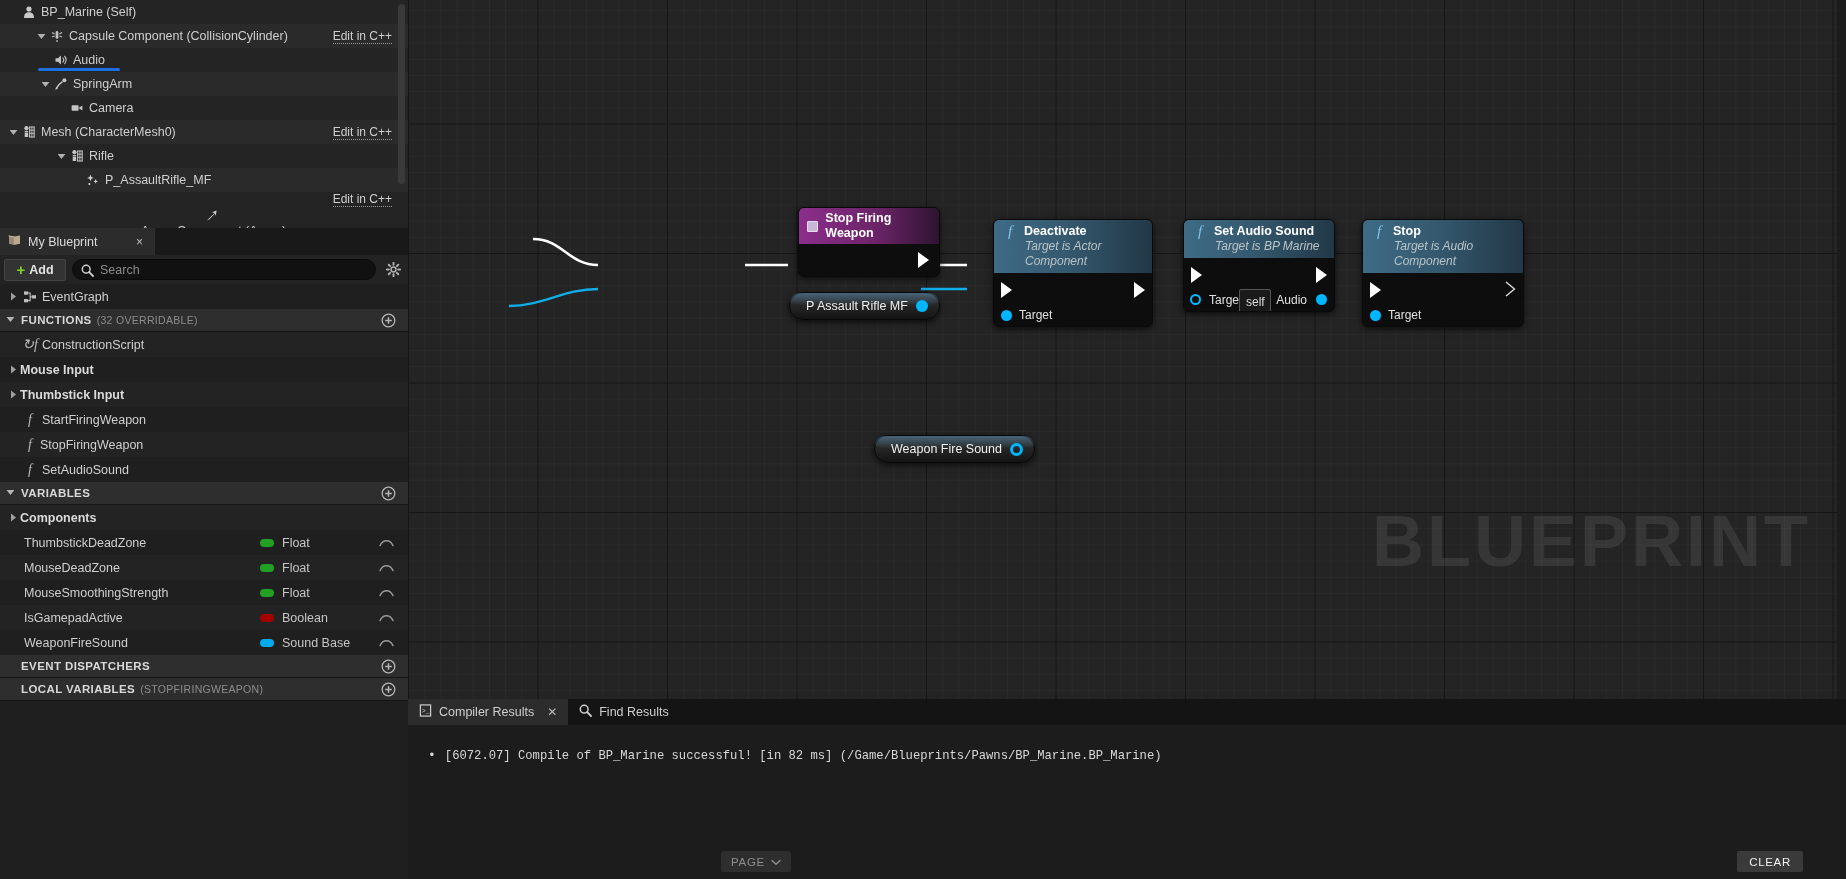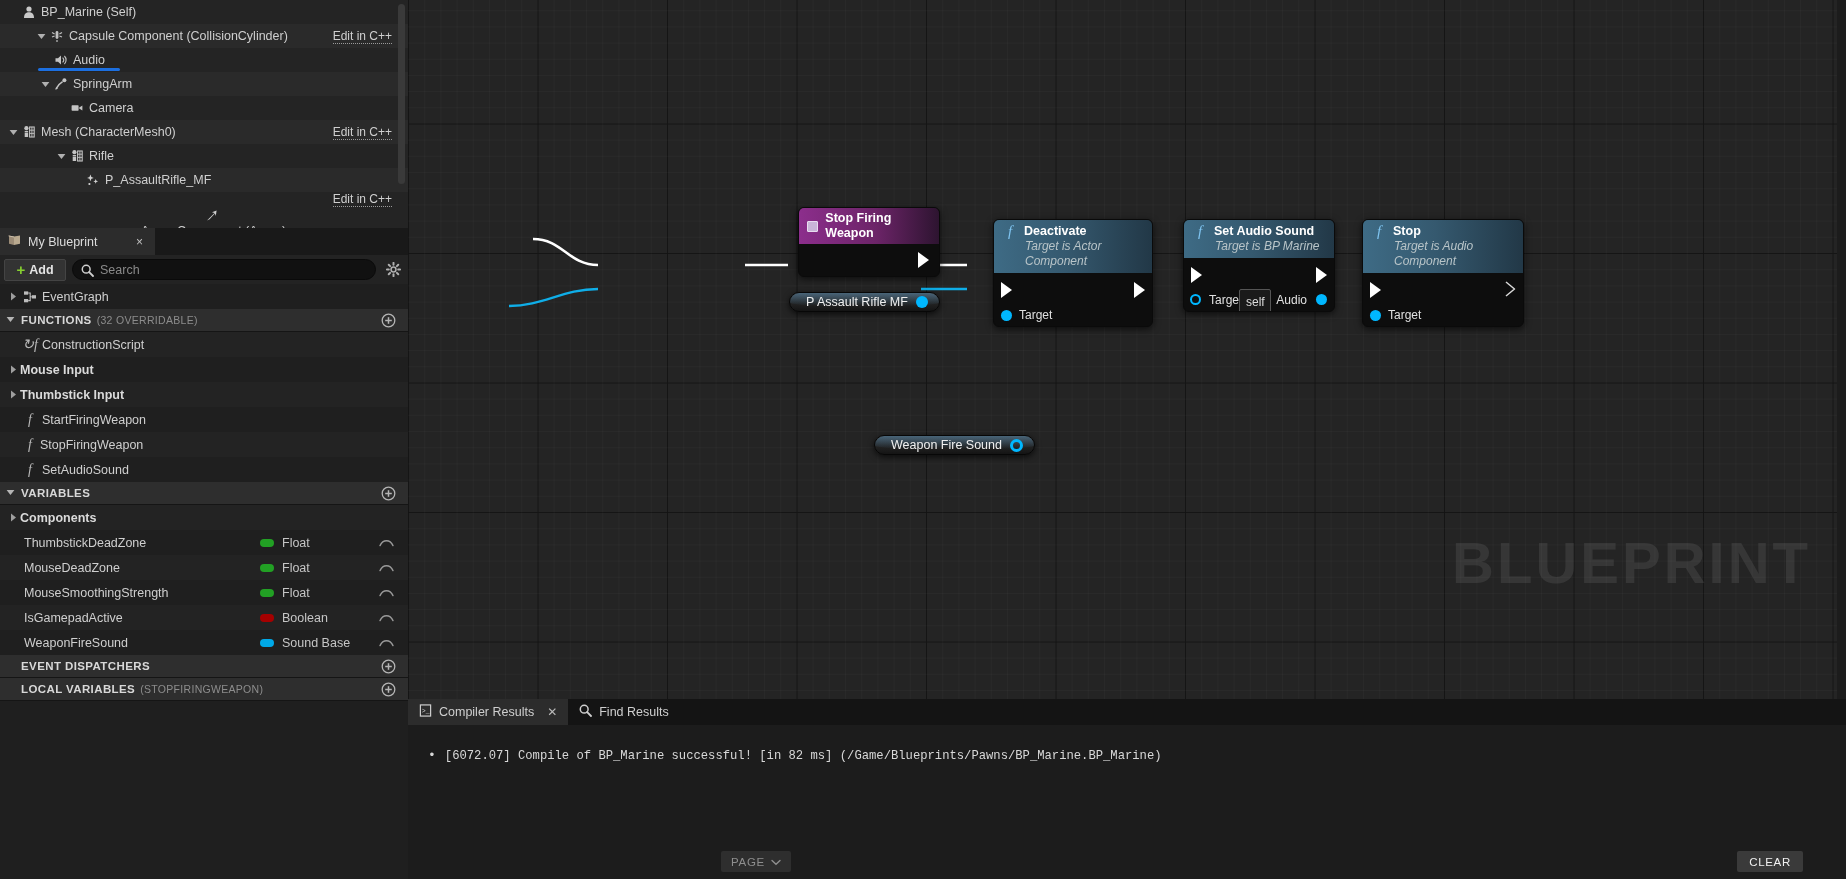--- a/index.html
+++ b/index.html
@@ -136,22 +136,22 @@
       linear-gradient(to bottom, rgba(0,0,0,.55) 1px, transparent 1px);
     background-size: 16.2px 16.2px, 16.2px 16.2px, 129.5px 129.5px, 129.5px 129.5px;
     background-position: 0 -6px, 0 -6px, 0 -6px, 0 -6px;
     overflow: hidden;
   }
   #graph-right-gutter {
     position: absolute; left: 1429px; top: 0; width: 9px; height: 699px;
     background: #1c1c1c;
   }
   #watermark {
-    position: absolute; right: 35px; bottom: 103px;
-    font-size: 58px; font-weight: bold; letter-spacing: 3px;
+    position: absolute; right: 35px; bottom: 117px;
+    font-size: 72px; font-weight: bold; letter-spacing: 3px;
     color: rgba(255,255,255,.085); font-family: "Liberation Sans", sans-serif;
     pointer-events: none; user-select: none;
   }
 
   
   .node {
     position: absolute;
     border-radius: 6px;
     box-shadow: 0 2px 7px rgba(0,0,0,.65);
     background: #101010;
@@ -205,21 +205,21 @@
     position: absolute; font-size: 12px; color: #e0e0e0; line-height: 11px;
   }
   .self-field {
     position: absolute; height: 17px; background: #1a1a1a; border: 1px solid #555;
     border-radius: 2px; font-size: 12px; color: #dddddd;
     display: flex; align-items: center; padding: 12px 6px;
   }
 
   
   .varnode {
-    position: absolute; height: 20px; border-radius: 14px;
+    position: absolute; height: 28px; border-radius: 14px;
     background: linear-gradient(to bottom, #3c3c3c 0%, #262626 48%, #141414 100%);
     border: 1px solid #070707;
     box-shadow: 0 2px 6px rgba(0,0,0,.7);
     display: flex; align-items: center;
     padding: 0 11px 0 16px; gap: 8px;
   }
   .varnode::before {
     content: ""; position: absolute; left: 0; right: 0; top: 0; height: 13px;
     border-radius: 14px 14px 40% 40%;
     background: linear-gradient(to bottom, rgba(90,160,210,.40), rgba(60,110,150,0));

